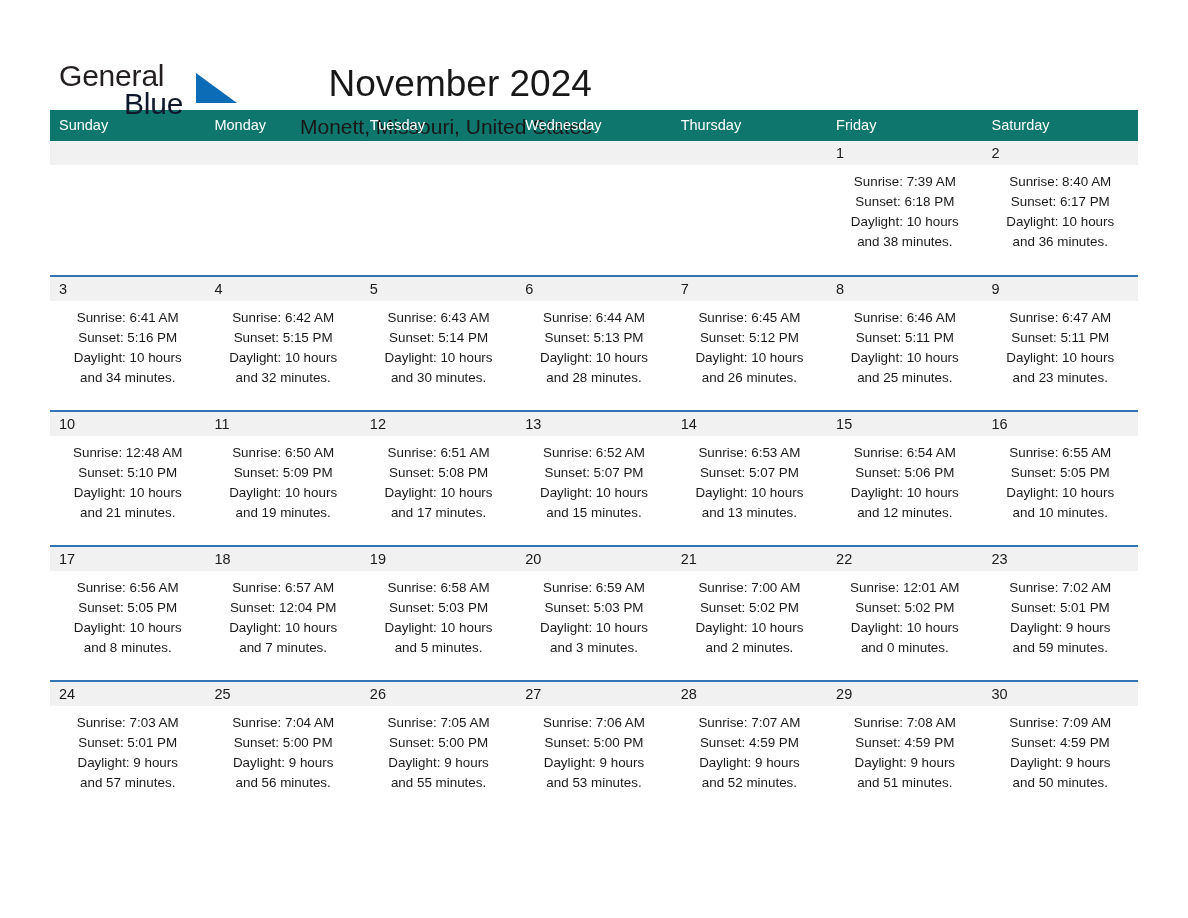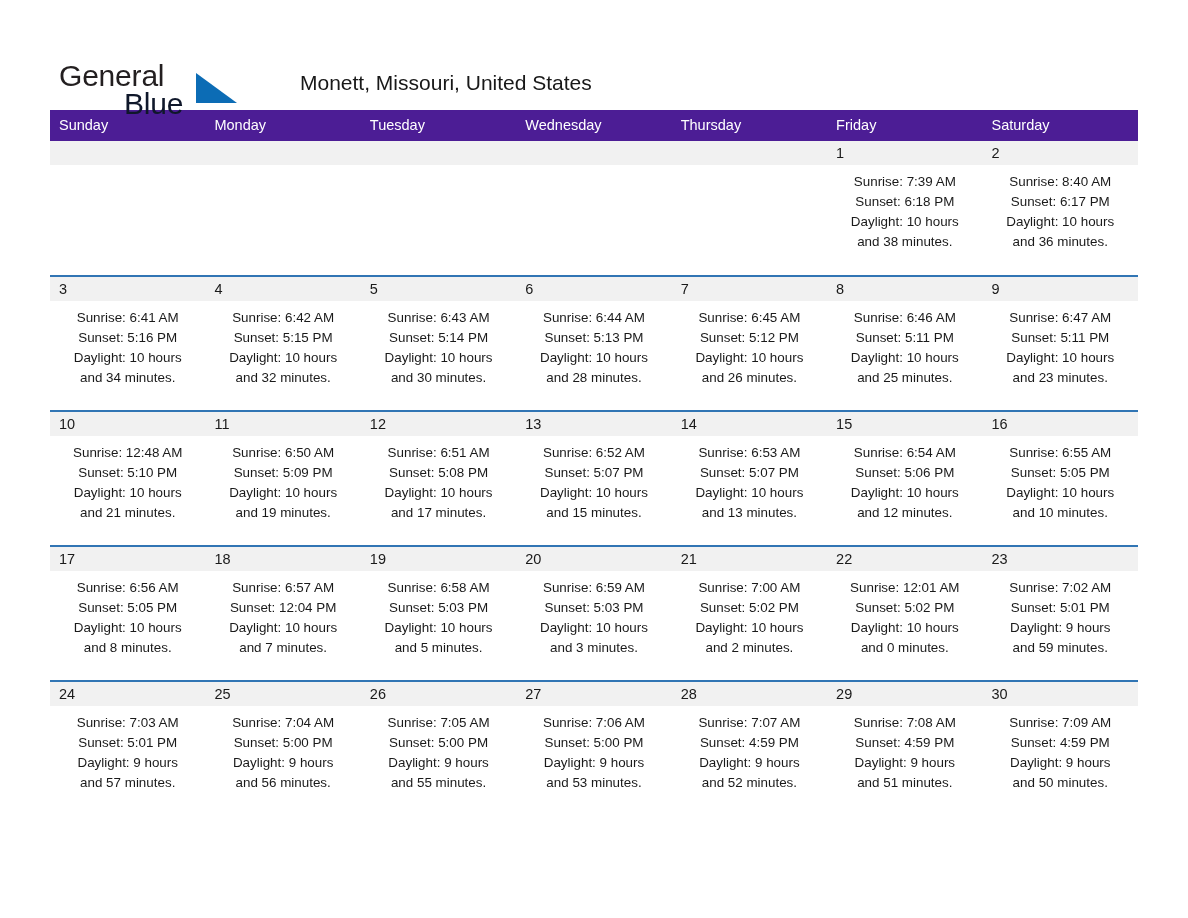--- a/index.html
+++ b/index.html
@@ -83,21 +83,21 @@
   
   .calendar {
     width: 1088px;
     border-collapse: collapse;
     table-layout: fixed;
     margin-top: 2px;
   }
   .calendar col { width: 155.43px; }
 
   thead th {
-    background: #4c1d95;
+    background: #0f766e;
     color: #ffffff;
     font-size: 14.5px;
     font-weight: 400;
     text-align: left;
     padding: 7px 0 8px 9px;
     height: 30px;
     border: none;
   }
 
   tbody tr { height: 135px; }
@@ -136,20 +136,21 @@
 
     <div class="brand">
       <div class="brand-general">General</div>
       <div class="brand-blue">Blue</div>
       <svg class="brand-flag" viewBox="0 0 41 30">
         <polygon points="0,0 41,30 0,30" fill="#0c6cb5"></polygon>
       </svg>
     </div>
 
     <div class="titles">
+      <div class="cal-title">November 2024</div>
       <div class="cal-subtitle">Monett, Missouri, United States</div>
     </div>
 
   </div>
 
   <table class="calendar">
     <colgroup>
       <col>
         <col>
         <col>

